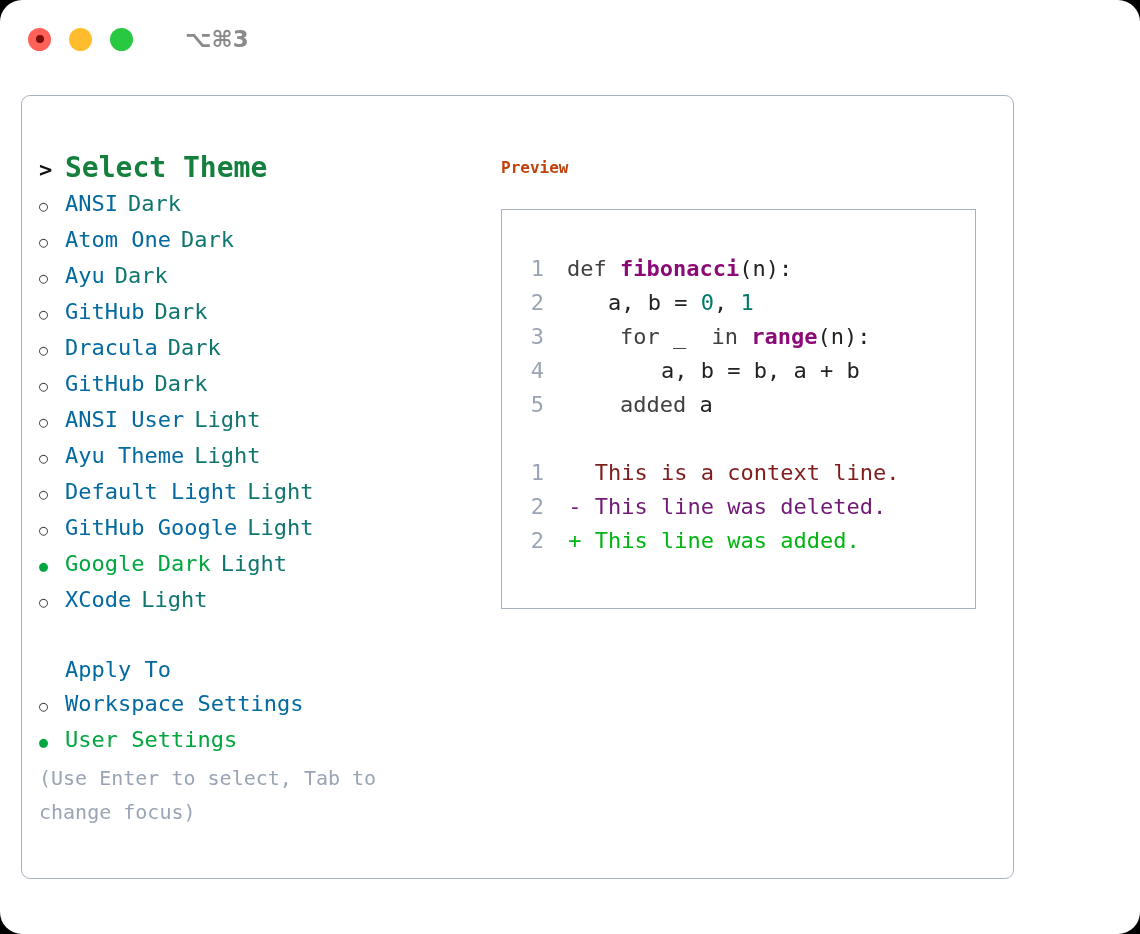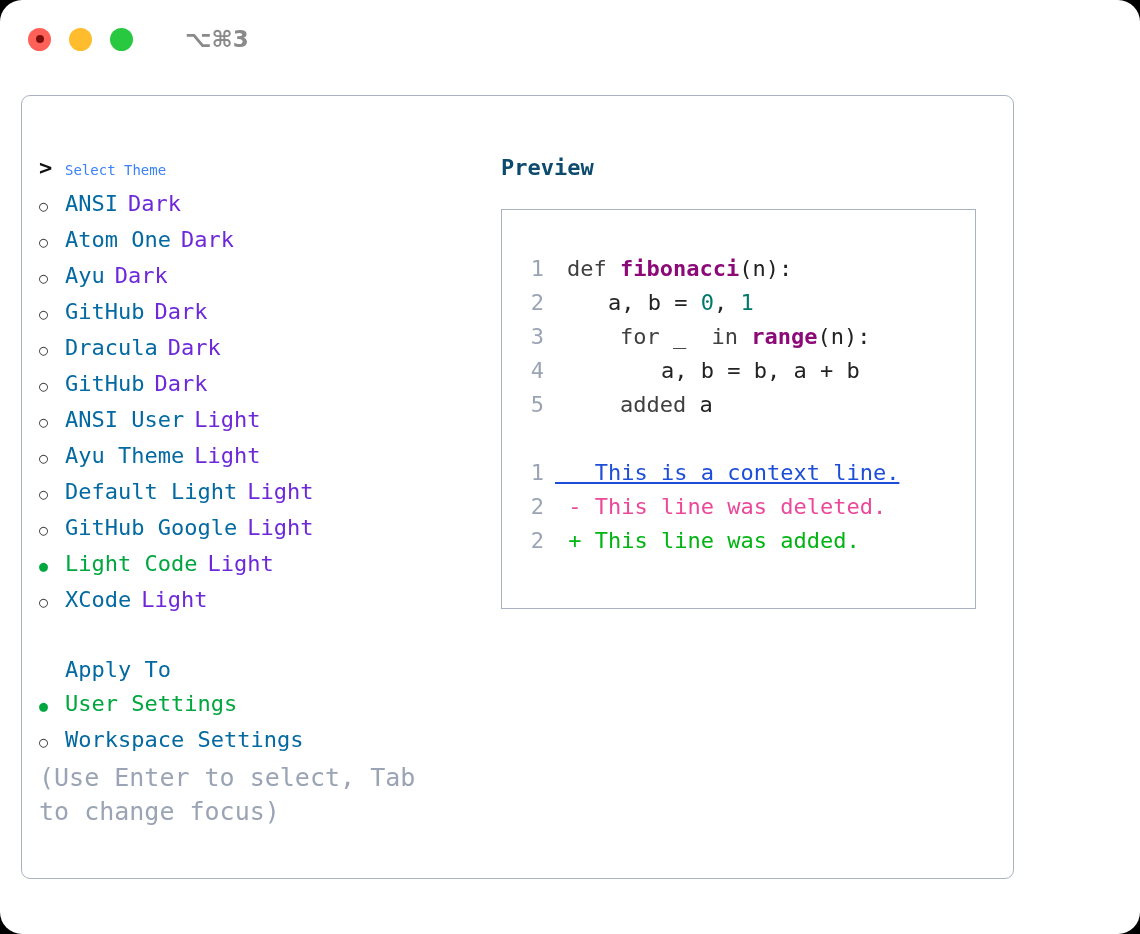--- a/index.html
+++ b/index.html
@@ -103,58 +103,58 @@
     flex: 0 0 26px;
     color: #3c3c3c;
     font-size: 22px;
   }
   .marker.dot-empty::before { content: "\25CB"; font-size: 15px; }
   .marker.dot-full::before  { content: "\25CF"; font-size: 15px; color: #00a63e; }
   .marker.caret { font-weight: bold; color: #111111; }
   .marker.blank::before { content: " "; }
 
   .section-title {
-    font-weight: normal;
-    color: #3b82f6;
-    font-size: 14px;
+    font-weight: bold;
+    color: #15803d;
+    font-size: 28px;
   }
   .theme-name {
     color: #0369a1;
   }
   .row.selected .theme-name {
     color: #00a63e;
   }
   .theme-kind {
-    color: #6d28d9;
+    color: #0f766e;
     margin-left: 10px;
   }
 
   .spacer-sm { height: 34px; }
 
   .hint {
     position: absolute;
     left: 17px;
     top: 665px;
     width: 415px;
-    font-size: 25px;
+    font-size: 20px;
     line-height: 34px;
     color: #9aa4b4;
   }
 
   
   .right-col {
     position: absolute;
     left: 479px;
     top: 55px;
     width: 480px;
   }
   .preview-label {
-    font-size: 22px;
+    font-size: 16px;
     font-weight: bold;
-    color: #0c4a6e;
+    color: #c2410c;
     line-height: 34px;
   }
   .preview-box {
     margin-top: 24px;
     width: 475px;
     height: 400px;
     border: 1.5px solid #a9b2c3;
     box-sizing: border-box;
     background: #ffffff;
     padding: 42px 0 0 16px;
@@ -173,22 +173,22 @@
     margin-right: 11px;
   }
   .code-text { color: #222222; }
 
   .tok-kw   { color: #404040; margin-left: 12px; }
   .tok-fn   { color: #8b0a78; font-weight: bold; }
   .tok-num  { color: #00796b; }
   .tok-plain{ color: #222222; }
 
   .diff-gap { height: 34px; }
-  .diff-ctx { color: #1d4ed8; text-decoration: underline; }
-  .diff-del { color: #ec4899; text-align: center; }
+  .diff-ctx { color: #7f1d1d; }
+  .diff-del { color: #701a75; text-align: center; }
   .diff-add { color: #00b512; }
 </style>
 </head>
 <body>
 
 <div class="page">
 
   <div class="titlebar">
     <div class="lights">
       <span class="light red"></span>
@@ -211,34 +211,34 @@
           <div class="row"><span class="marker dot-empty"></span><span class="theme-name">ANSI</span><span class="theme-kind">Dark</span></div>
           <div class="row"><span class="marker dot-empty"></span><span class="theme-name">Atom One</span><span class="theme-kind">Dark</span></div>
           <div class="row"><span class="marker dot-empty"></span><span class="theme-name">Ayu</span><span class="theme-kind">Dark</span></div>
           <div class="row"><span class="marker dot-empty"></span><span class="theme-name">GitHub</span><span class="theme-kind">Dark</span></div>
           <div class="row"><span class="marker dot-empty"></span><span class="theme-name">Dracula</span><span class="theme-kind">Dark</span></div>
           <div class="row"><span class="marker dot-empty"></span><span class="theme-name">GitHub</span><span class="theme-kind">Dark</span></div>
           <div class="row"><span class="marker dot-empty"></span><span class="theme-name">ANSI User</span><span class="theme-kind">Light</span></div>
           <div class="row"><span class="marker dot-empty"></span><span class="theme-name">Ayu Theme</span><span class="theme-kind">Light</span></div>
           <div class="row"><span class="marker dot-empty"></span><span class="theme-name">Default Light</span><span class="theme-kind">Light</span></div>
           <div class="row"><span class="marker dot-empty"></span><span class="theme-name">GitHub Google</span><span class="theme-kind">Light</span></div>
-          <div class="row selected"><span class="marker dot-full"></span><span class="theme-name">Light Code</span><span class="theme-kind">Light</span></div>
+          <div class="row selected"><span class="marker dot-full"></span><span class="theme-name">Google Dark</span><span class="theme-kind">Light</span></div>
           <div class="row"><span class="marker dot-empty"></span><span class="theme-name">XCode</span><span class="theme-kind">Light</span></div>
         </div>
 
       <div class="spacer-sm"></div>
 
       <div class="row">
         <span class="marker blank"></span>
         <span class="theme-name">Apply To</span>
       </div>
 
       <div id="apply-list">
+          <div class="row"><span class="marker dot-empty"></span><span class="theme-name">Workspace Settings</span></div>
           <div class="row selected"><span class="marker dot-full"></span><span class="theme-name">User Settings</span></div>
-          <div class="row"><span class="marker dot-empty"></span><span class="theme-name">Workspace Settings</span></div>
         </div>
 
     </div>
 
     <div class="hint">(Use Enter to select, Tab to change focus)</div>
 
     <div class="right-col">
       <div class="preview-label">Preview</div>
 
       <div class="preview-box">

